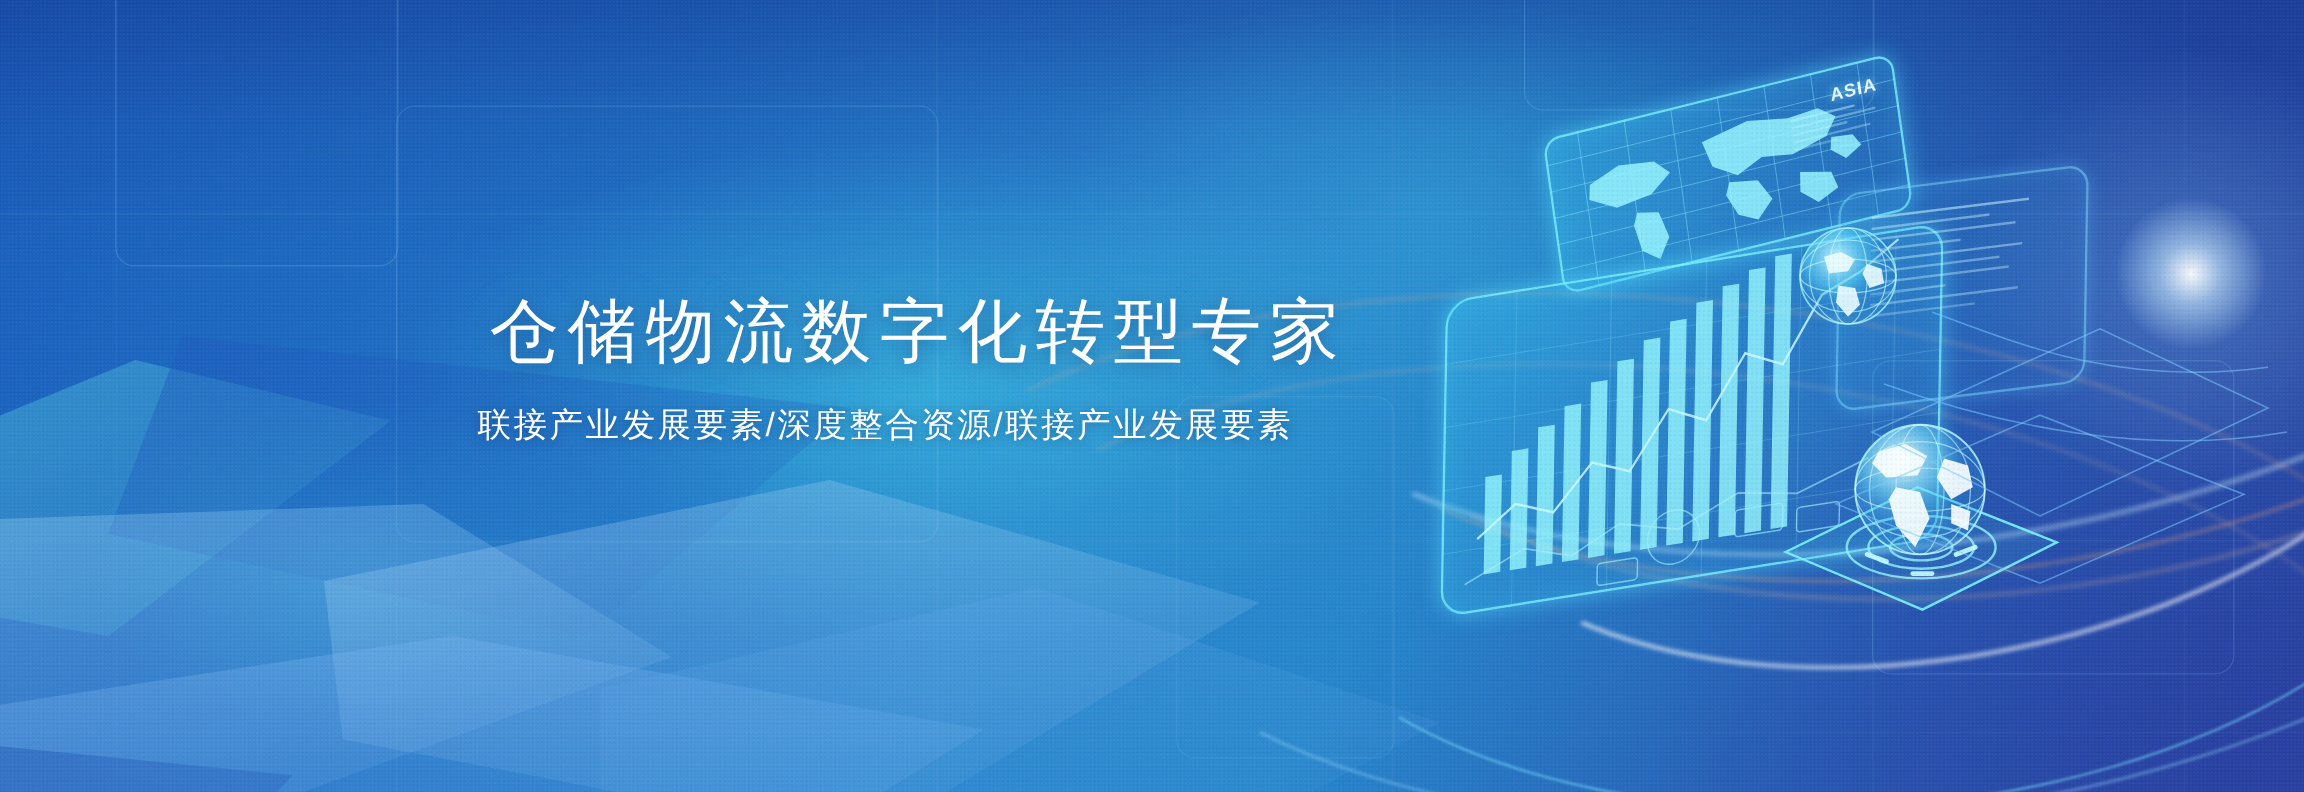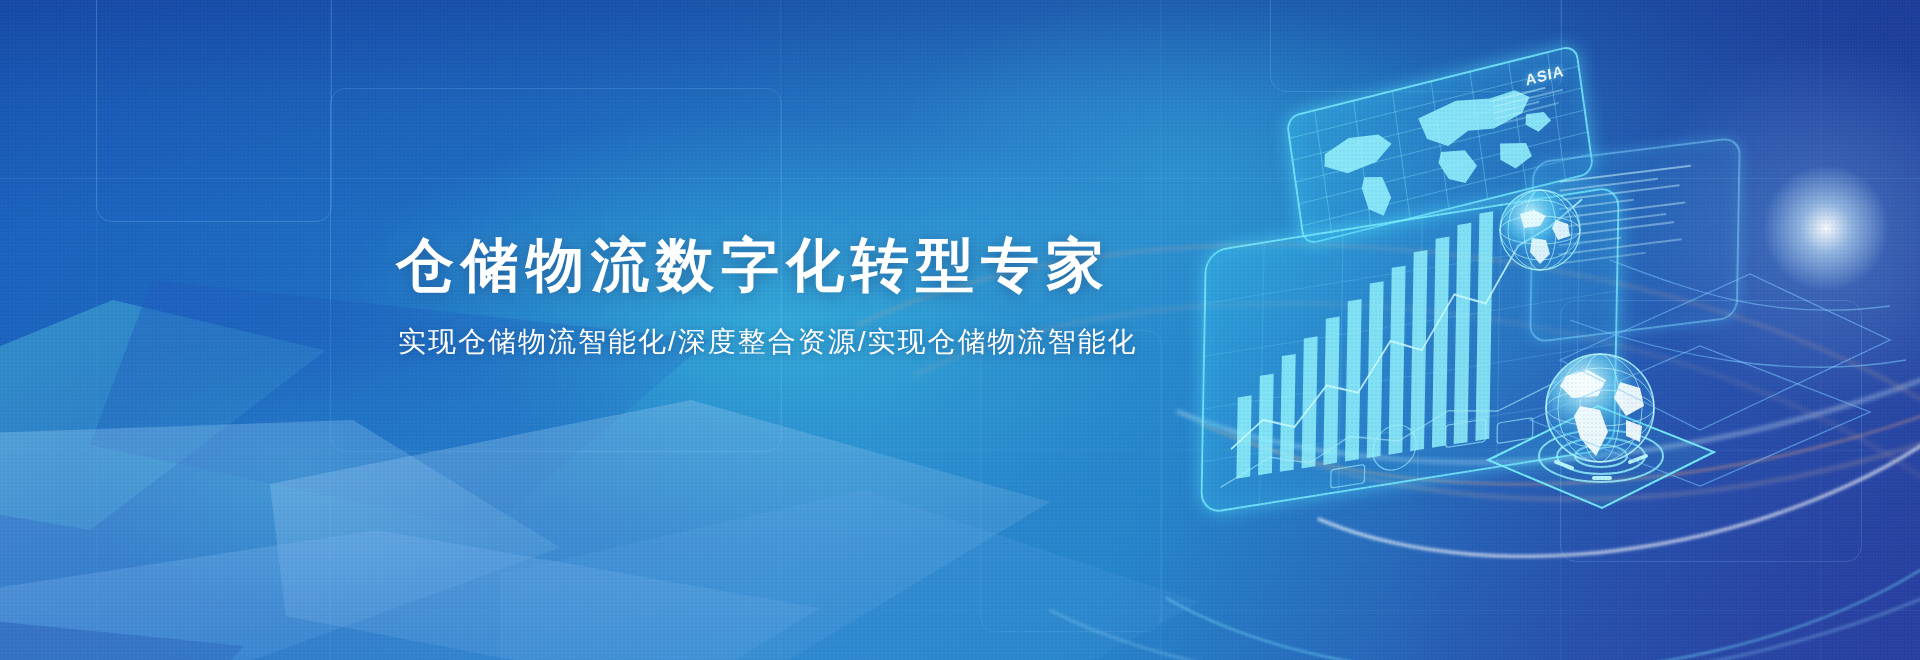--- a/index.html
+++ b/index.html
@@ -51,24 +51,24 @@
   
   #holo{position:absolute;left:1230px;top:60px;width:690px;height:470px;}
   .pane{position:absolute;border:2px solid rgba(120,238,255,.85);border-radius:14px;
         box-shadow:0 0 18px rgba(90,225,255,.55),inset 0 0 26px rgba(70,205,245,.28);}
   .pane-fill{position:absolute;inset:0;border-radius:12px;
         background:linear-gradient(135deg,rgba(60,200,245,.30),rgba(40,150,215,.10));}
 
   
   #copy{position:absolute;left:396px;top:228px;width:980px;}
   #headline{
-    margin:0;
+    margin:12px;
     font-size:58px;
     line-height:74px;
-    font-weight:bold;
+    font-weight:normal;
     color:#ffffff;
     letter-spacing:7px;
     text-shadow:0 2px 16px rgba(8,48,110,.55),0 0 30px rgba(120,220,255,.35);
     white-space:nowrap;
   }
   #subhead{
     margin:20px 0 0 2px;
     font-size:28px;
     line-height:40px;
     font-weight:normal;
@@ -319,16 +319,16 @@
   </div>
 
   <div class="layer" style="background:
         radial-gradient(circle 90px at 1826px 228px,rgba(255,255,255,.95) 0%,rgba(210,240,255,.55) 28%,rgba(150,215,255,0) 70%),
         radial-gradient(circle 260px at 1826px 228px,rgba(180,225,255,.22) 0%,rgba(150,215,255,0) 72%);"></div>
 
   <div class="layer" id="noise"></div>
 
   <div id="copy">
     <h1 id="headline">仓储物流数字化转型专家</h1>
-    <p id="subhead">实现仓储物流智能化/深度整合资源/实现仓储物流智能化</p>
+    <p id="subhead">联接产业发展要素/深度整合资源/联接产业发展要素</p>
   </div>
 
 </div>
 
 </body></html>

